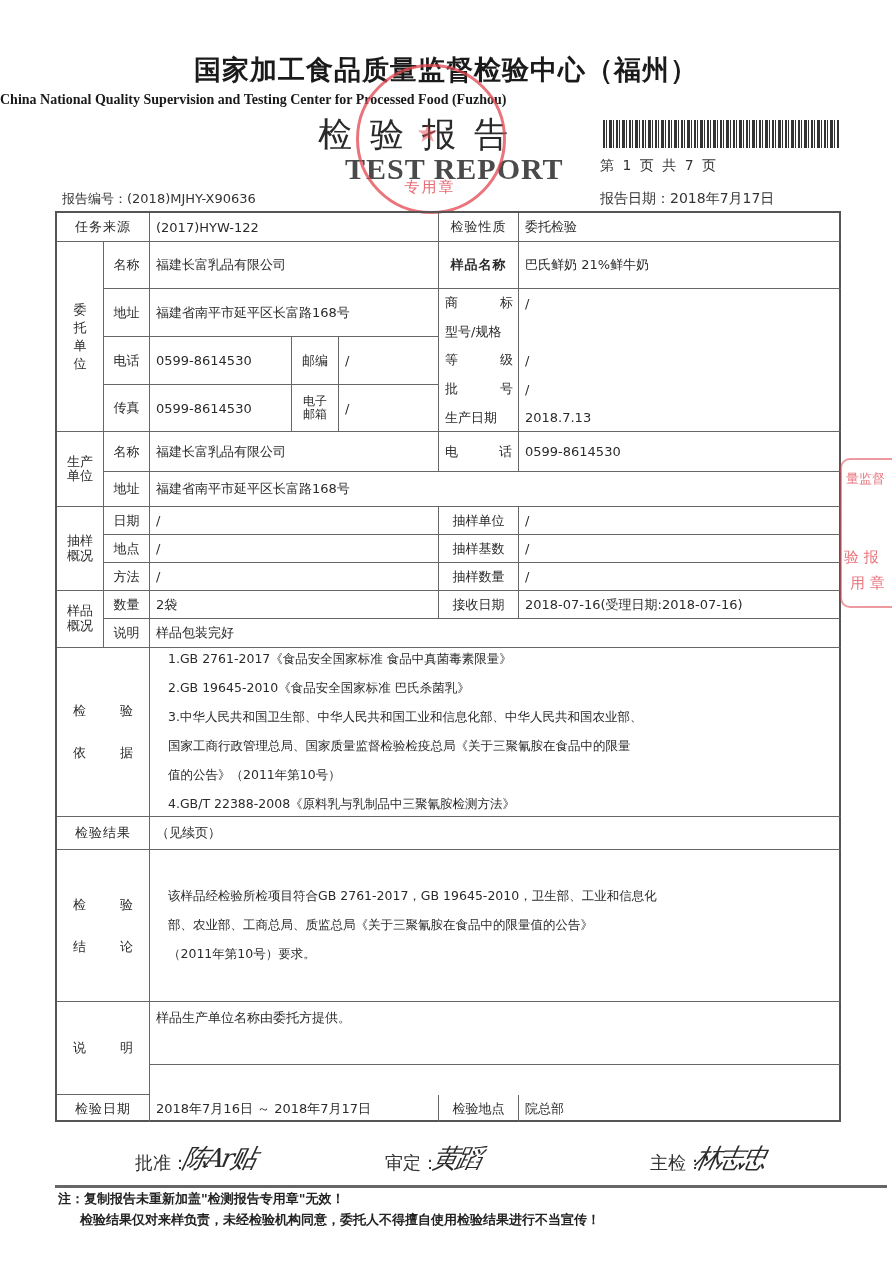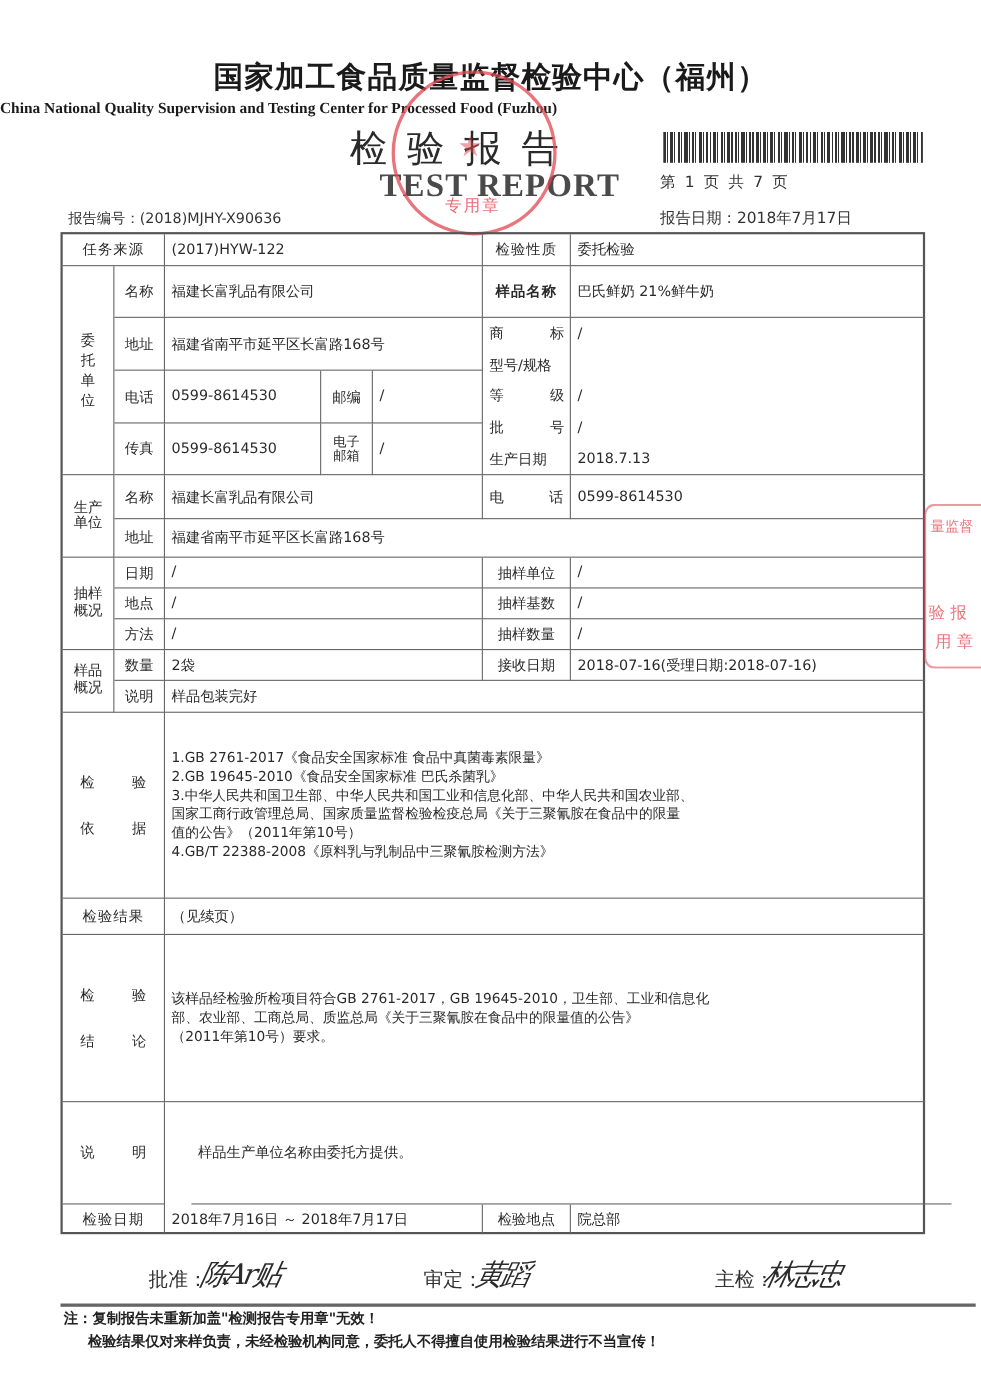--- a/index.html
+++ b/index.html
@@ -83,21 +83,21 @@
     font-family: "DejaVu Sans", sans-serif; font-size: 13px; color: #2a2a2a;
     display: flex; align-items: center; padding: 0 6px;
   }
   .cell.c { justify-content: center; padding: 12px 2px; text-align: center; }
   .cell.nr { border-right: none; }
   .cell.nb { border-bottom: none; }
   .lbl { letter-spacing: 1px; }
   .vlbl { flex-direction: column; justify-content: space-around; padding: 10px 0; }
   .stack { display: flex; flex-direction: column; line-height: 1.05; font-size: 12px; }
   .multi { align-items: center; line-height: 1.35; font-size: 12.5px; }
-  .multi p { margin: 0; }
+  .multi p { margin: 12px; }
   .spread { display: flex; justify-content: space-between; width: 100%; }
   .rb-row { position: absolute; left: 0; width: 402px; height: 28.6px; display: flex; }
   .rb-l { width: 80px; box-sizing: border-box; border-right: 1px solid #666; padding: 0 6px;
           display: flex; align-items: center; font-family: "DejaVu Sans", sans-serif; font-size: 13px; }
   .rb-v { flex: 1; padding: 0 6px; display: flex; align-items: center;
           font-family: "DejaVu Sans", sans-serif; font-size: 13px; }
 
   .signatures { left: 55px; top: 1137px; width: 786px; height: 50px; }
   .sig-label { position: absolute; top: 14px; font-family: "DejaVu Sans", sans-serif; font-size: 18px; color: #333; }
   .sig-mark { position: absolute; top: 4px; font-family: "DejaVu Serif", serif; font-style: italic;
@@ -288,21 +288,21 @@
       <p>（2011年第10号）要求。</p>
     </div>
   </div>
 
   <div class="cell" style="left:0;top:789px;width:93px;height:93px;padding:0 16px;">
     <div class="spread">
         <span>说</span>
         <span>明</span>
       </div>
   </div>
-  <div class="cell nr" style="left:93px;top:789px;width:691px;height:93px;margin-left:24px;">样品生产单位名称由委托方提供。</div>
+  <div class="cell nr" style="left:93px;top:759px;width:691px;height:93px;">样品生产单位名称由委托方提供。</div>
 
   <div class="cell c lbl nb" style="left:0;top:882px;width:93px;height:27px;">检验日期</div>
   <div class="cell nb" style="left:93px;top:882px;width:289px;height:27px;">2018年7月16日 ～ 2018年7月17日</div>
   <div class="cell c nb" style="left:382px;top:882px;width:80px;height:27px;">检验地点</div>
   <div class="cell nr nb" style="left:462px;top:882px;width:322px;height:27px;">院总部</div>
 </div>
 
 <div class="abs side-stamp"></div>
 <div class="abs side-stamp-text1">量监督</div>
 <div class="abs side-stamp-text2">验 报</div>

